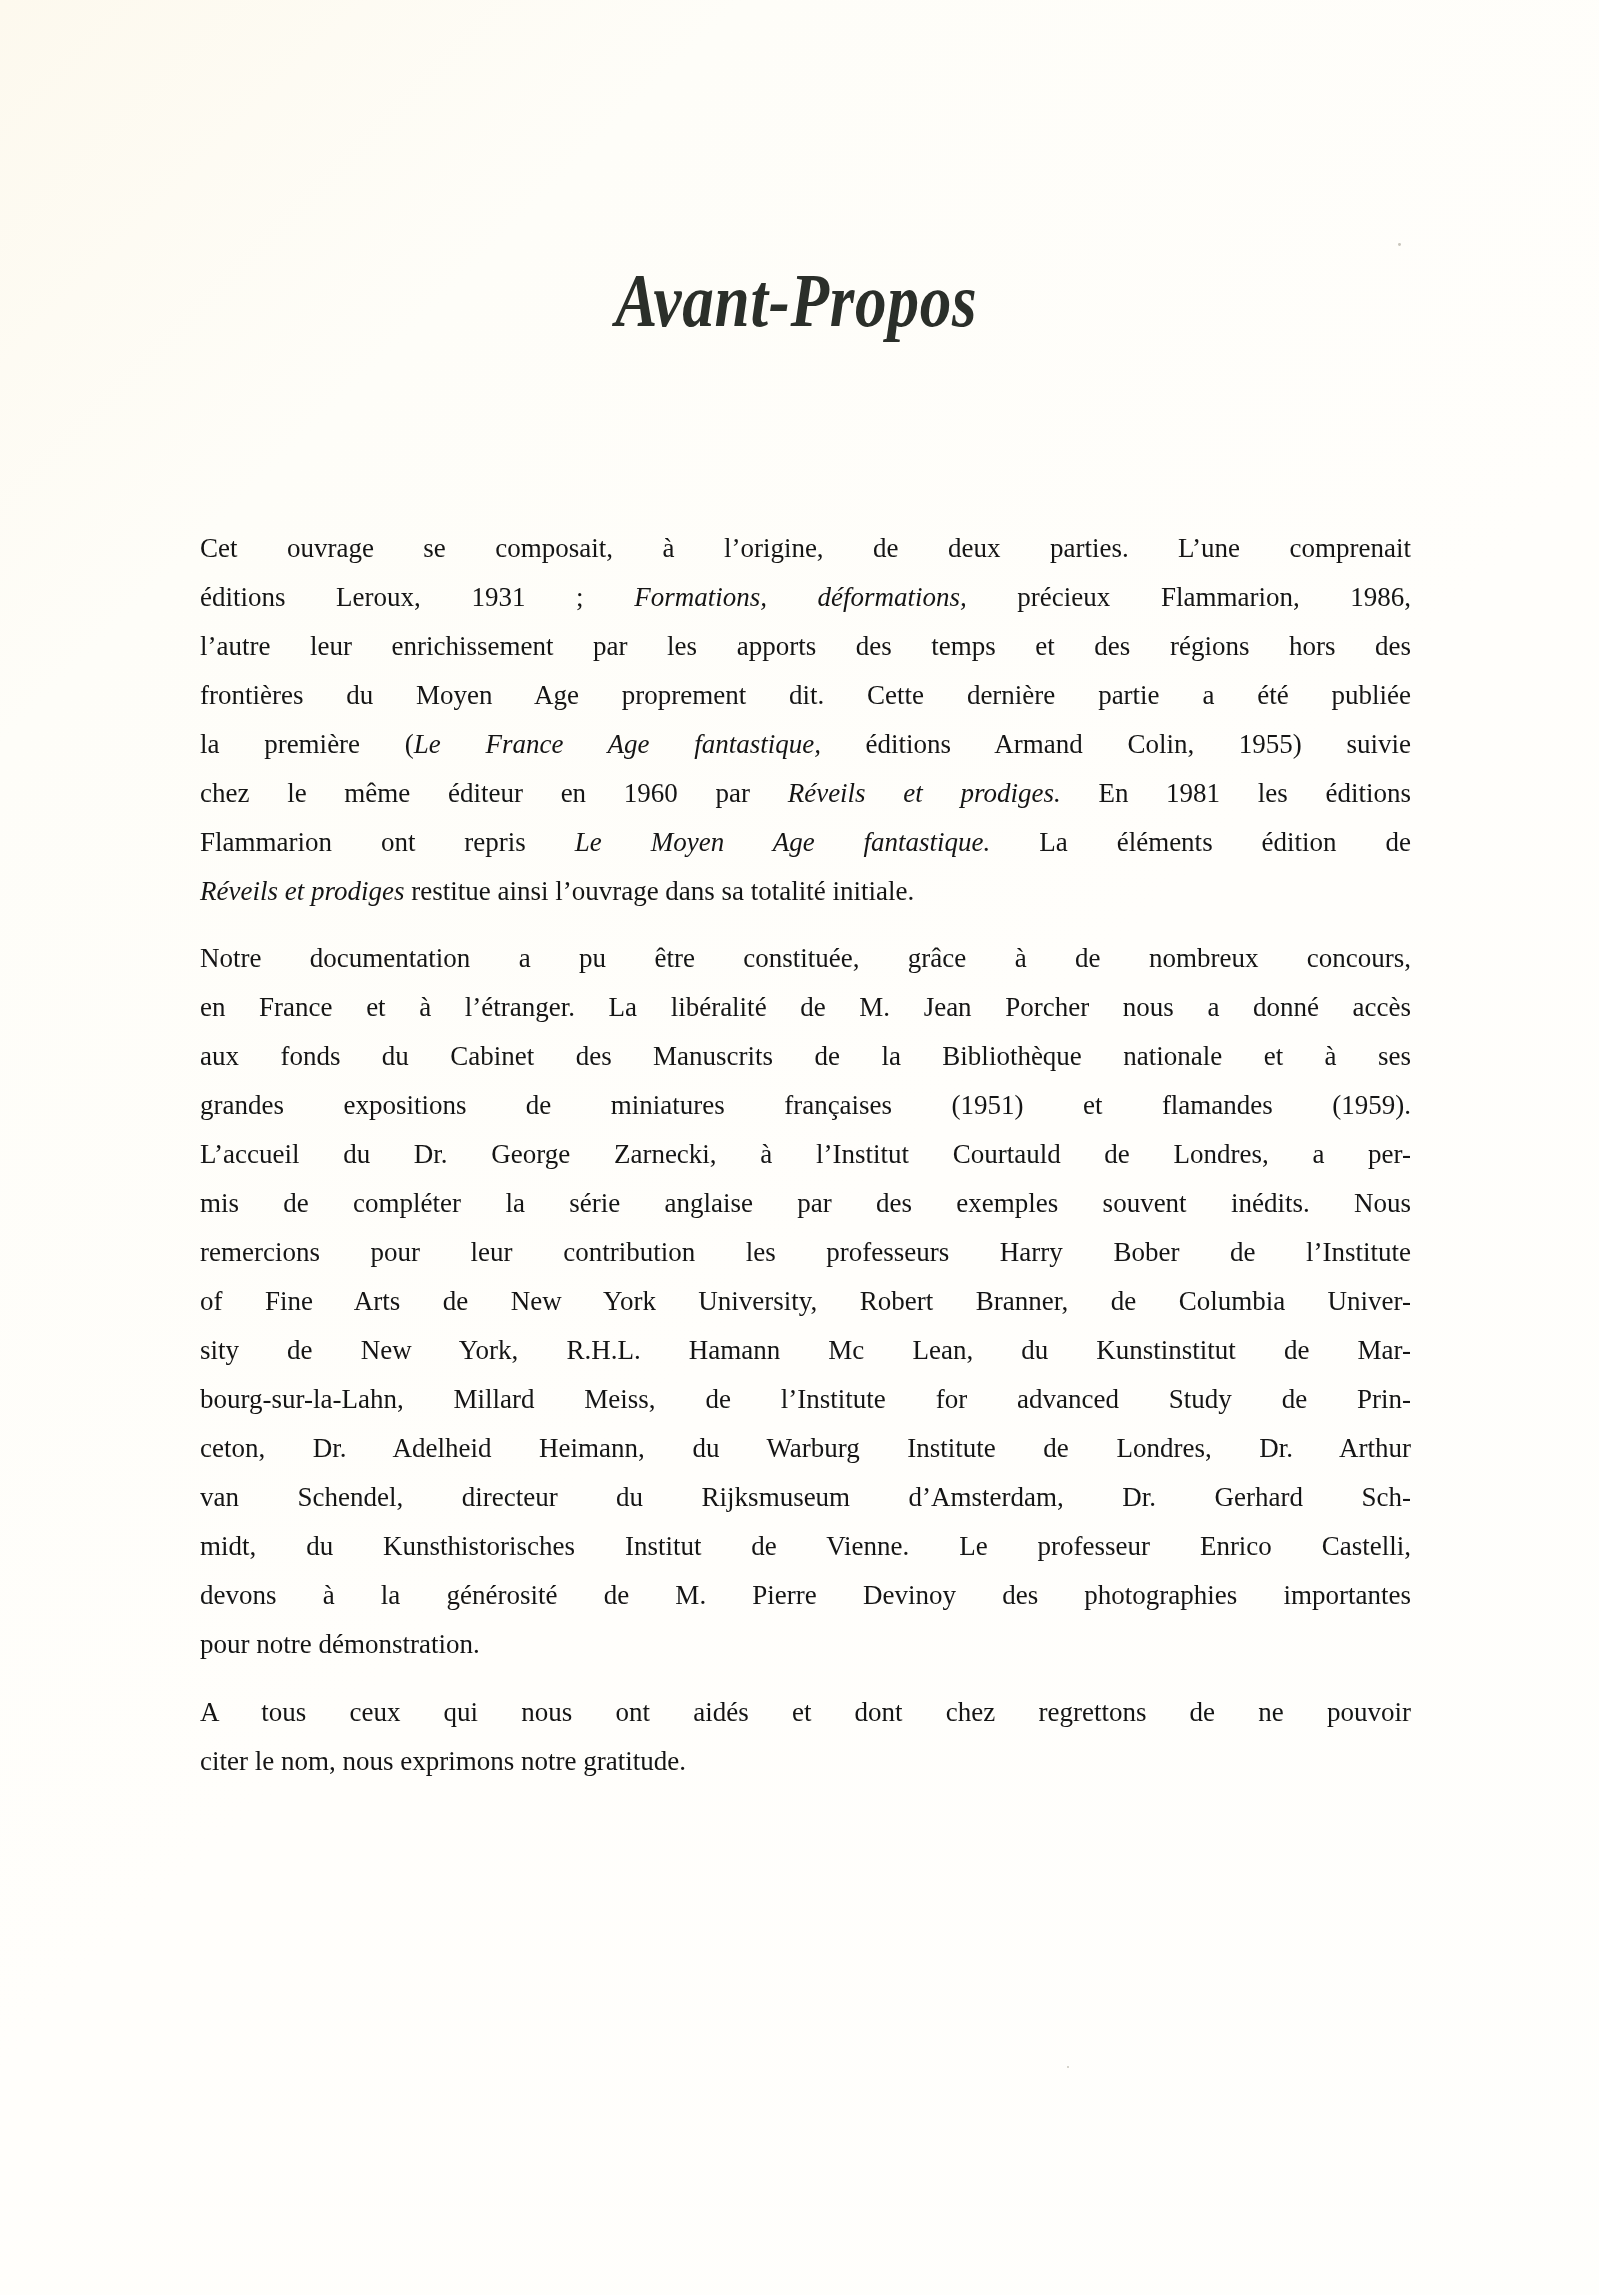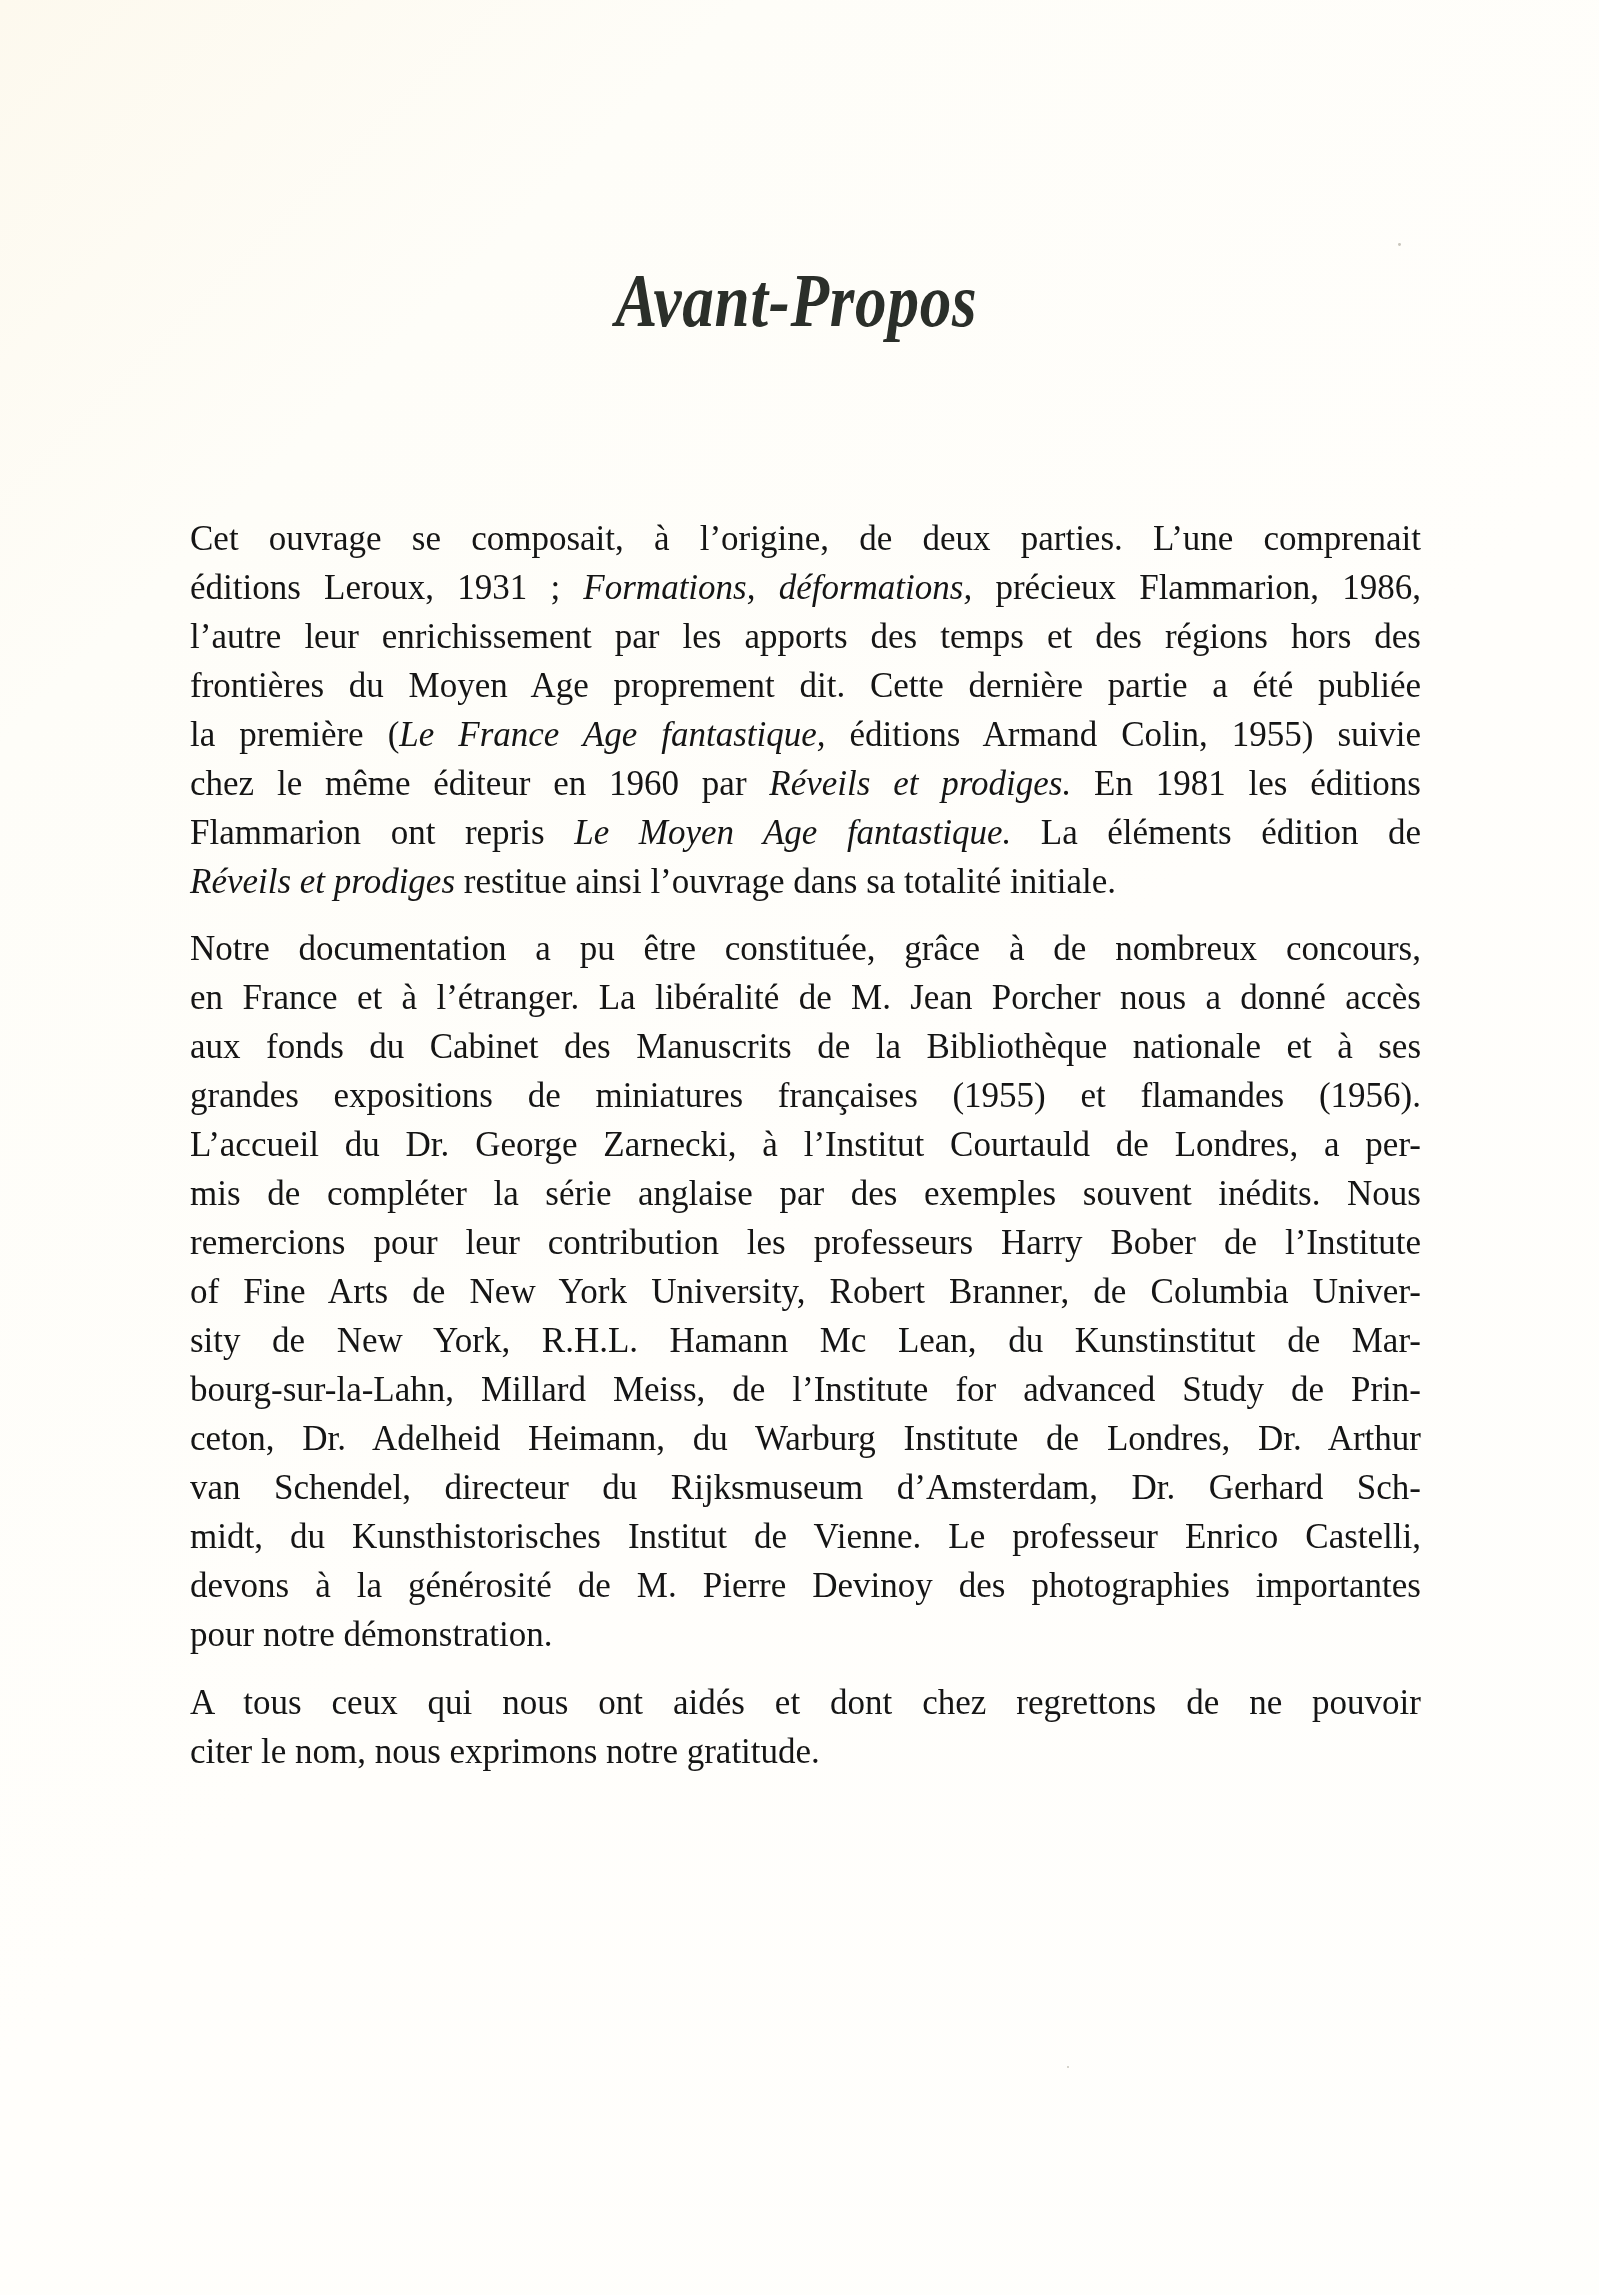--- a/index.html
+++ b/index.html
@@ -37,22 +37,22 @@
       transform: scaleX(0.82);
       transform-origin: 782px 0;
     }
     .body-text {
       position: absolute;
       left: 188px;
       top: 512px;
       width: 1235px;
     }
     .para {
-      margin: 2px;
-      font-size: 35px;
+      margin: 12px;
+      font-size: 27px;
       line-height: 49px;
       text-align: justify;
       text-indent: 0;
       color: #151515;
     }
     .para + .para {
       margin-top: 18.4px;
     }
     .line {
       display: block;
@@ -93,21 +93,21 @@
       <span class="line"><span class="line-inner"><span>la première (</span><i>Le France Age fantastique,</i><span> éditions Armand Colin, 1955) suivie</span></span></span>
       <span class="line"><span class="line-inner"><span>chez le même éditeur en 1960 par </span><i>Réveils et prodiges.</i><span> En 1981 les éditions</span></span></span>
       <span class="line"><span class="line-inner"><span>Flammarion ont repris </span><i>Le Moyen Age fantastique.</i><span> La éléments édition de</span></span></span>
       <span class="line last"><span class="line-inner" style="text-align-last:left;"><i>Réveils et prodiges</i><span> restitue ainsi l’ouvrage dans sa totalité initiale.</span></span></span>
     </p>
 
     <p class="para">
       <span class="line"><span class="line-inner"><span>Notre documentation a pu être constituée, grâce à de nombreux concours,</span></span></span>
       <span class="line"><span class="line-inner"><span>en France et à l’étranger. La libéralité de M. Jean Porcher nous a donné accès</span></span></span>
       <span class="line"><span class="line-inner"><span>aux fonds du Cabinet des Manuscrits de la Bibliothèque nationale et à ses</span></span></span>
-      <span class="line"><span class="line-inner"><span>grandes expositions de miniatures françaises (1955) et flamandes (1956).</span></span></span>
+      <span class="line"><span class="line-inner"><span>grandes expositions de miniatures françaises (1951) et flamandes (1959).</span></span></span>
       <span class="line"><span class="line-inner"><span>L’accueil du Dr. George Zarnecki, à l’Institut Courtauld de Londres, a per-</span></span></span>
       <span class="line"><span class="line-inner"><span>mis de compléter la série anglaise par des exemples souvent inédits. Nous</span></span></span>
       <span class="line"><span class="line-inner"><span>remercions pour leur contribution les professeurs Harry Bober de l’Institute</span></span></span>
       <span class="line"><span class="line-inner"><span>of Fine Arts de New York University, Robert Branner, de Columbia Univer-</span></span></span>
       <span class="line"><span class="line-inner"><span>sity de New York, R.H.L. Hamann Mc Lean, du Kunstinstitut de Mar-</span></span></span>
       <span class="line"><span class="line-inner"><span>bourg-sur-la-Lahn, Millard Meiss, de l’Institute for advanced Study de Prin-</span></span></span>
       <span class="line"><span class="line-inner"><span>ceton, Dr. Adelheid Heimann, du Warburg Institute de Londres, Dr. Arthur</span></span></span>
       <span class="line"><span class="line-inner"><span>van Schendel, directeur du Rijksmuseum d’Amsterdam, Dr. Gerhard Sch-</span></span></span>
       <span class="line"><span class="line-inner"><span>midt, du Kunsthistorisches Institut de Vienne. Le professeur Enrico Castelli,</span></span></span>
       <span class="line"><span class="line-inner"><span>devons à la générosité de M. Pierre Devinoy des photographies importantes</span></span></span>

